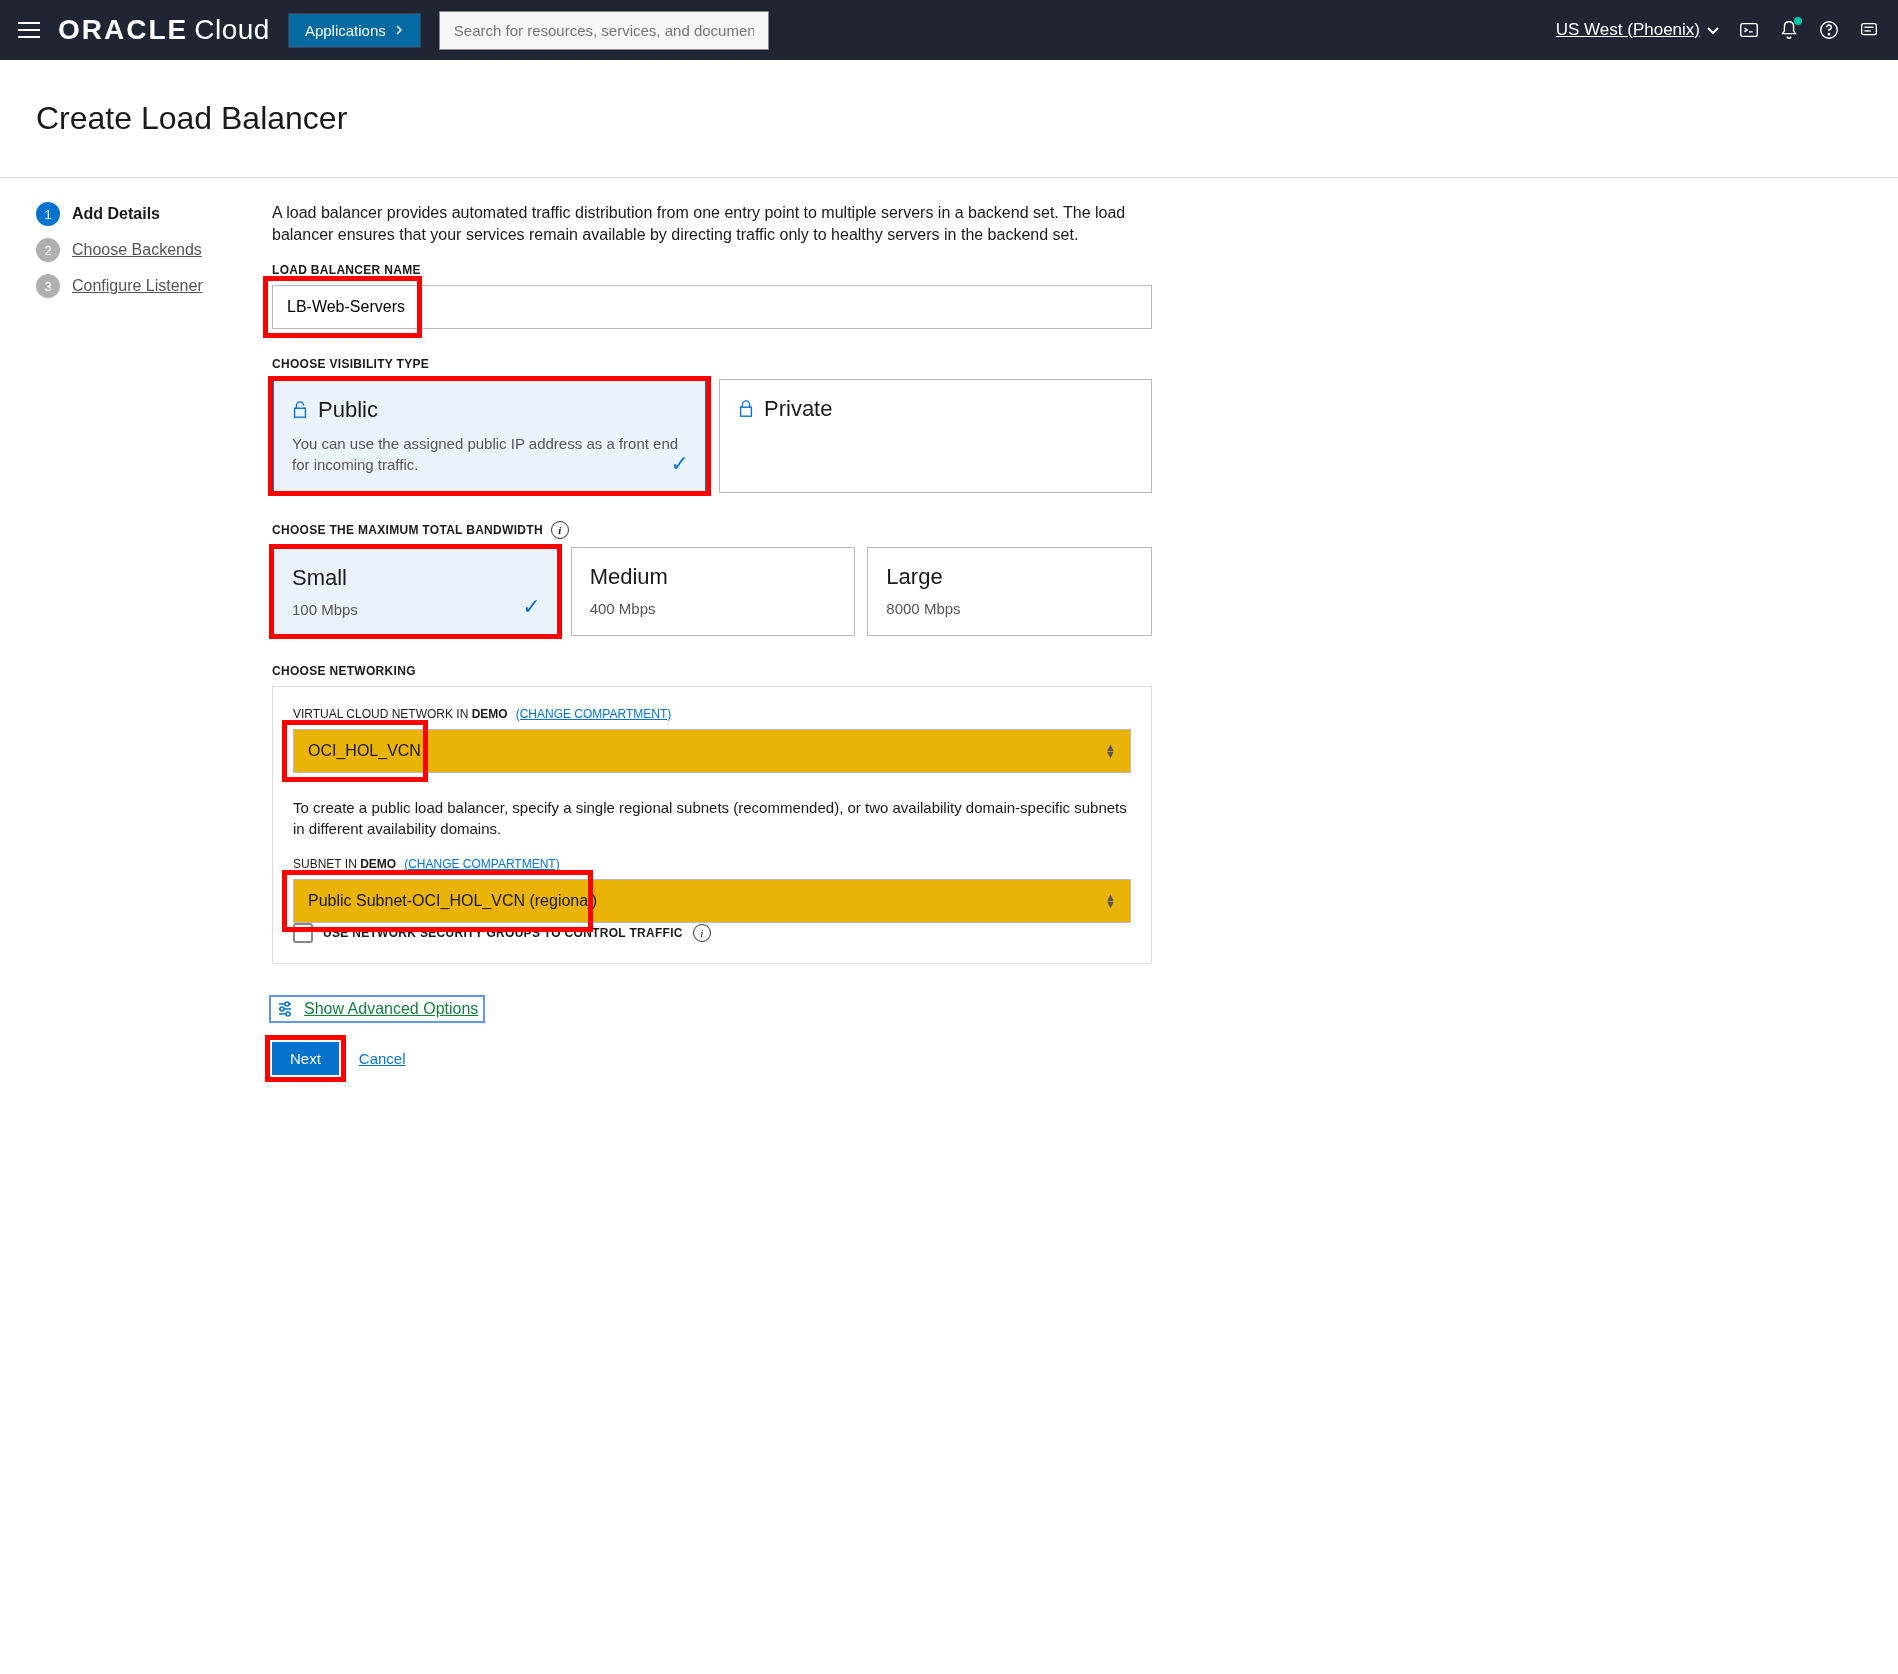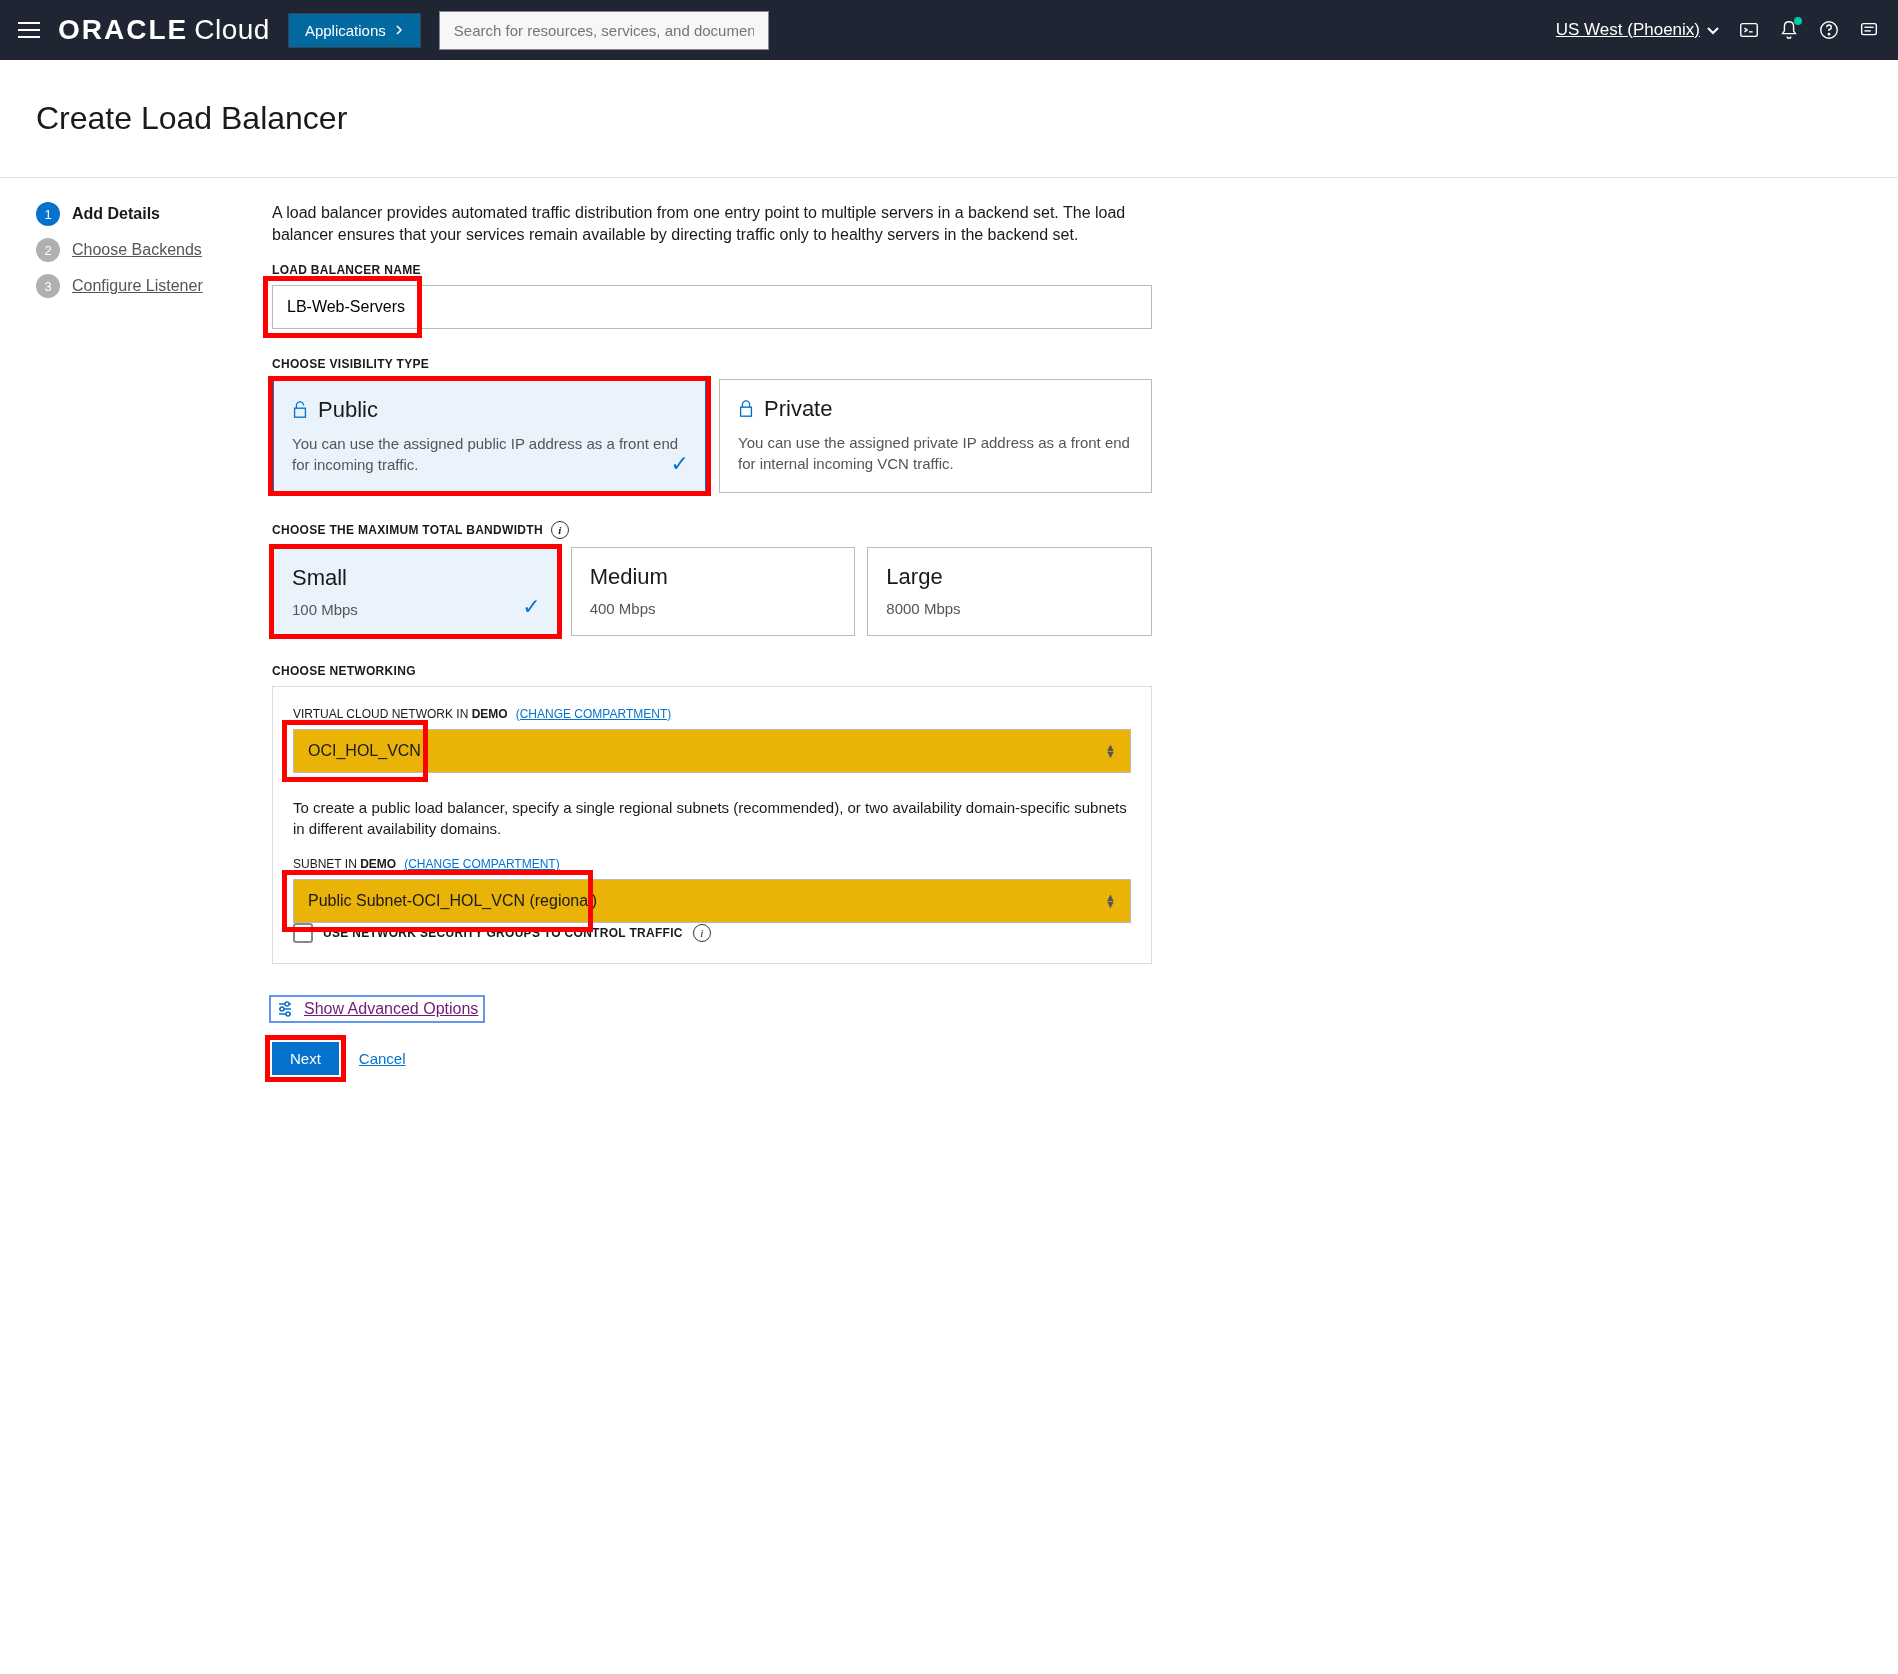--- a/index.html
+++ b/index.html
@@ -77,21 +77,21 @@
   .select-box { width: 100%; padding: 12px 14px; font-size: 16px; border: 1px solid #bbb; background: #eab308; display: flex; justify-content: space-between; align-items: center; cursor: pointer; }
   .select-arrows { color: #555; font-size: 11px; display: flex; flex-direction: column; line-height: 7px; }
   .net-desc { font-size: 15px; color: #1a1a1a; margin: 24px 0 18px; line-height: 1.4; }
   .check-row { display: flex; align-items: center; gap: 10px; }
   .checkbox { width: 20px; height: 20px; border: 2px solid #888; border-radius: 3px; cursor: pointer; }
   .check-label { font-size: 12px; font-weight: 700; letter-spacing: 0.3px; }
   .info-icon { width: 18px; height: 18px; border: 1px solid #333; border-radius: 50%; display: inline-flex; align-items: center; justify-content: center; font-size: 11px; font-style: italic; font-family: serif; cursor: pointer; }
   
   
   .adv-row { margin-top: 34px; display: flex; align-items: center; gap: 10px; }
-  .adv-link { color: #701a75; text-decoration: underline; font-size: 16px; cursor: pointer; text-align: center; }
+  .adv-link { color: #15803d; text-decoration: underline; font-size: 16px; cursor: pointer; text-align: center; }
   .adv-icon { width: 18px; height: 18px; }
   
   
   .footer { margin-top: 22px; display: flex; gap: 20px; align-items: center; }
   .btn-primary { background: #0572ce; color: #fff; padding: 8px 18px; font-size: 15px; border: none; cursor: pointer; }
   .btn-cancel { color: #0572ce; text-decoration: underline; font-size: 15px; cursor: pointer; text-align: right; }
 </style>
 </head>
 <body>
 
@@ -197,21 +197,20 @@
           <div class="check-mark">✓</div>
         </div>
         <div class="card">
           <div class="card-title">
             <svg class="lock-icon" viewBox="0 0 16 20">
                 <path d="M4 8 V5 A4 4 0 0 1 12 5 V8" stroke="#0572ce" stroke-width="1.5" fill="none"></path>
                 <rect x="2" y="8" width="12" height="10" stroke="#0572ce" stroke-width="1.5" fill="none"></rect>
               </svg>
             <span>Private</span>
           </div>
-          <div class="card-desc">You can use the assigned private IP address as a front end for internal incoming VCN traffic.</div>
         </div>
       </div>
     </div>
 
     <div class="section">
       <div class="field-label">
         <span>CHOOSE THE MAXIMUM TOTAL BANDWIDTH</span>
         <span class="info-icon">i</span>
       </div>
       <div class="bw-row">

